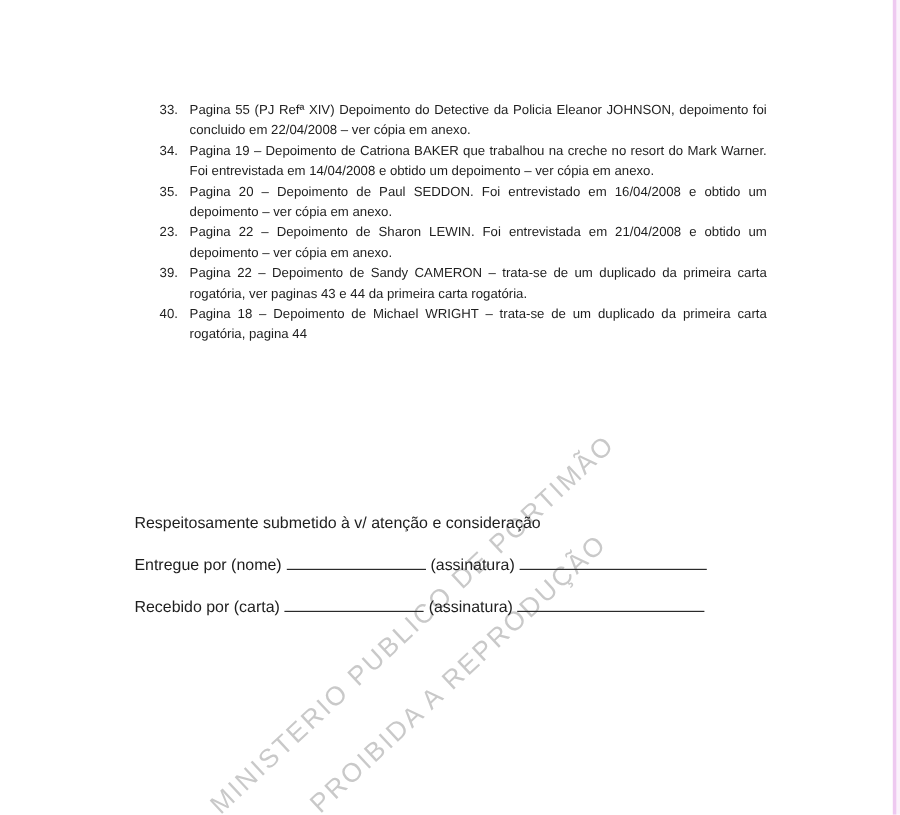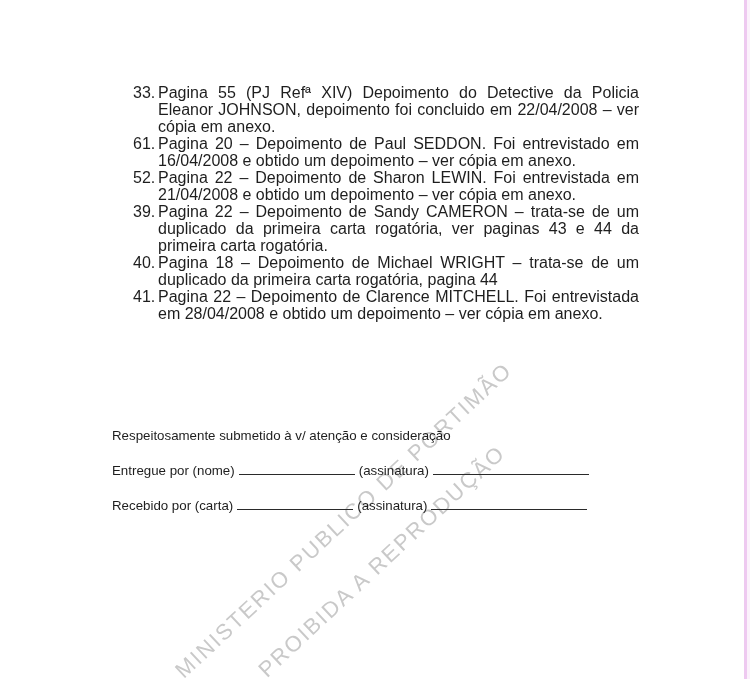--- a/index.html
+++ b/index.html
@@ -28,21 +28,21 @@
     user-select: none;
   }
   .watermark span { display: block; }
 
   
   .doc-list {
     position: absolute;
     left: 133px;
     top: 84px;
     width: 506px;
-    font-size: 16px;
+    font-size: 11px;
     line-height: 17px;
     z-index: 1;
   }
   .doc-item {
     text-align: justify;
     padding-left: 25px;
     text-indent: -25px;
   }
   .doc-item .num {
     display: inline-block;
@@ -88,25 +88,25 @@
 
 <div id="page" style="background: rgb(255, 255, 255); color: rgb(30, 30, 30);">
 
   <div class="watermark" style="color: rgb(201, 201, 201);">
     <span>MINISTERIO PUBLICO DE PORTIMÃO</span>
     <span>PROIBIDA A REPRODUÇÃO</span>
   </div>
 
   <div class="doc-list">
     <div class="doc-item"><span class="num">33.</span><span>Pagina 55 (PJ Refª XIV) Depoimento do Detective da Policia Eleanor JOHNSON, depoimento foi concluido em 22/04/2008 – ver cópia em anexo.</span></div>
-    <div class="doc-item"><span class="num">61.</span><span>Pagina 20 – Depoimento de Paul SEDDON. Foi entrevistado em 16/04/2008 e obtido um depoimento – ver cópia em anexo.</span></div>
-    <div class="doc-item"><span class="num">52.</span><span>Pagina 22 – Depoimento de Sharon LEWIN. Foi entrevistada em 21/04/2008 e obtido um depoimento – ver cópia em anexo.</span></div>
+    <div class="doc-item"><span class="num">34.</span><span>Pagina 19 – Depoimento de Catriona BAKER que trabalhou na creche no resort do Mark Warner. Foi entrevistada em 14/04/2008 e obtido um depoimento – ver cópia em anexo.</span></div>
+    <div class="doc-item"><span class="num">35.</span><span>Pagina 20 – Depoimento de Paul SEDDON. Foi entrevistado em 16/04/2008 e obtido um depoimento – ver cópia em anexo.</span></div>
+    <div class="doc-item"><span class="num">23.</span><span>Pagina 22 – Depoimento de Sharon LEWIN. Foi entrevistada em 21/04/2008 e obtido um depoimento – ver cópia em anexo.</span></div>
     <div class="doc-item"><span class="num">39.</span><span>Pagina 22 – Depoimento de Sandy CAMERON – trata-se de um duplicado da primeira carta rogatória, ver paginas 43 e 44 da primeira carta rogatória.</span></div>
     <div class="doc-item"><span class="num">40.</span><span>Pagina 18 – Depoimento de Michael WRIGHT – trata-se de um duplicado da primeira carta rogatória, pagina 44</span></div>
-    <div class="doc-item"><span class="num">41.</span><span>Pagina 22 – Depoimento de Clarence MITCHELL. Foi entrevistada em 28/04/2008 e obtido um depoimento – ver cópia em anexo.</span></div>
   </div>
 
   <div class="closing">
     <p>Respeitosamente submetido à v/ atenção e consideração</p>
 
     <p class="gap-above sig-row"><span>Entregue por (nome)</span><span class="blank-line blank-name"></span><span>(assinatura)</span><span class="blank-line blank-sig"></span></p>
 
     <p class="gap-above sig-row"><span>Recebido por (carta)</span><span class="blank-line blank-name"></span><span>(assinatura)</span><span class="blank-line blank-sig"></span></p>
   </div>
 

